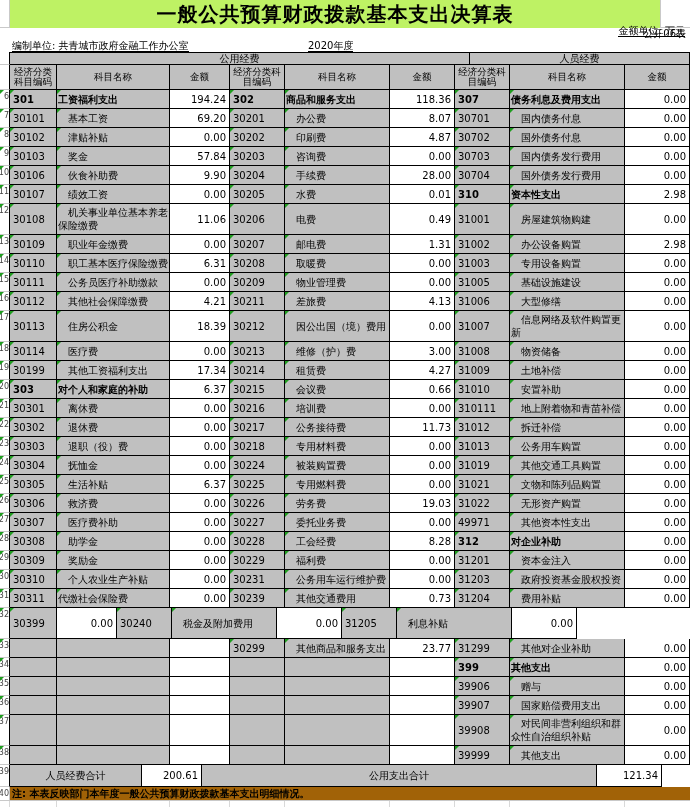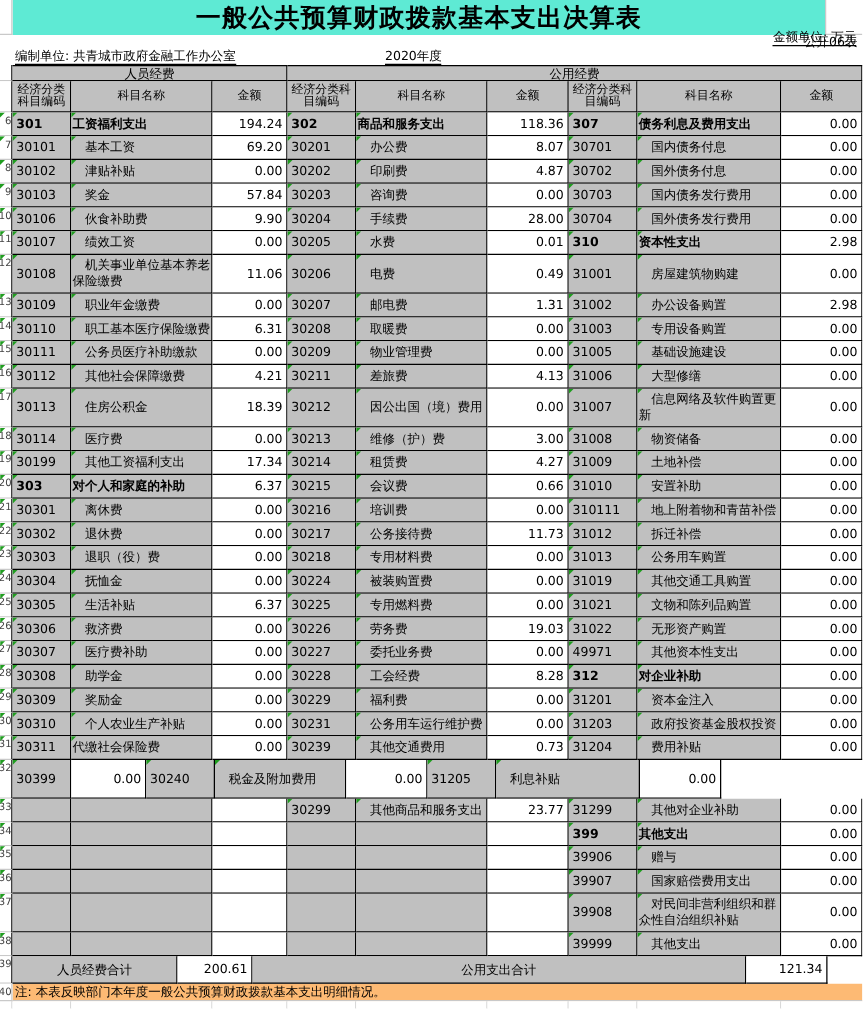--- a/index.html
+++ b/index.html
@@ -15,41 +15,41 @@
   .gut{box-sizing:border-box;width:10px;background:#fff;border-right:1px solid #000;border-bottom:1px solid #c9c9c9;font-size:8px;color:#444;direction:rtl;overflow:hidden;display:flex;align-items:flex-start;padding-top:2px;position:relative;}
   .gutl{border-right:1px solid #c9c9c9;}
   .tri::before{content:"";position:absolute;top:0;left:0;border-top:4px solid #1f9d1f;border-right:4px solid transparent;width:0;height:0;}
   .w1{width:47px}.w2{width:113px}.w3{width:60px}
   .w4{width:55px}.w5{width:105px}.w6{width:65px}
   .w7{width:55px}.w8{width:115px}.w9{width:65px}
   .drow{height:19px;}
   .drow.tall{height:31px;}
   
   .titlerow{height:28px;}
-  .titlecell{box-sizing:border-box;width:650px;background:#5eead4;display:flex;align-items:center;justify-content:center;font-size:20px;font-weight:bold;letter-spacing:1px;}
+  .titlecell{box-sizing:border-box;width:650px;background:#bef264;display:flex;align-items:center;justify-content:center;font-size:20px;font-weight:bold;letter-spacing:1px;}
   .corner{box-sizing:border-box;width:30px;background:#fff;border-left:1px solid #c9c9c9;border-bottom:1px solid #c9c9c9;}
   .formrow{height:12px;justify-content:flex-end;align-items:center;padding-right:4px;box-sizing:border-box;margin-left:10px;}
   .metarow{height:12px;position:relative;align-items:flex-end;}
   .metarow .u{border-bottom:1px solid #000;line-height:11px;display:inline-block;}
   .meta-left{position:absolute;left:12px;bottom:0;}
   .meta-center{position:absolute;left:308px;bottom:0;}
   .meta-right{position:absolute;right:5px;bottom:15px;}
   .grprow{height:13px;}
   .grprow .c{border-top:1px solid #000;justify-content:center;}
   .hdrrow{height:25px;}
   .hdrrow .c{justify-content:center;text-align:center;font-size:9.5px;line-height:10px;padding:0 1px;}
   .gw-personnel{width:220px;}
   .gw-public{width:460px;}
   .frow{height:22px;}
   .fw-plabel{width:132px;}
   .fw-pamount{width:60px;}
   .fw-glabel{width:395px;}
   .fw-gamount{width:65px;}
   .noterow{height:14px;}
-  .notecell{box-sizing:border-box;width:680px;border-bottom:1px solid #c9c9c9;display:flex;align-items:center;padding-left:2px;background:#fdba74;}
+  .notecell{box-sizing:border-box;width:680px;border-bottom:1px solid #c9c9c9;display:flex;align-items:center;padding-left:2px;background:#a16207;font-weight:bold;}
   .striprow{height:6px;}
   .strip{box-sizing:border-box;border-right:1px solid #d9d9d9;background:#fff;height:6px;}
 </style>
 </head>
 <body>
 
 <div id="sheet">
 
   <div class="r titlerow">
     <div class="gut gutl"></div>
@@ -62,22 +62,22 @@
   </div>
 
   <div class="r metarow">
     <span class="u meta-left">编制单位: 共青城市政府金融工作办公室</span>
     <span class="u meta-center">2020年度</span>
     <span class="u meta-right">金额单位: 万元</span>
   </div>
 
   <div class="r grprow">
     <div class="gut"></div>
+    <div class="c lab gw-public">公用经费</div>
     <div class="c lab gw-personnel">人员经费</div>
-    <div class="c lab gw-public">公用经费</div>
   </div>
 
   <div class="r hdrrow">
     <div class="gut"></div>
     <div class="c lab w1">经济分类科目编码</div>
     <div class="c lab w2">科目名称</div>
     <div class="c lab w3">金额</div>
     <div class="c lab w4">经济分类科目编码</div>
     <div class="c lab w5">科目名称</div>
     <div class="c lab w6">金额</div>

